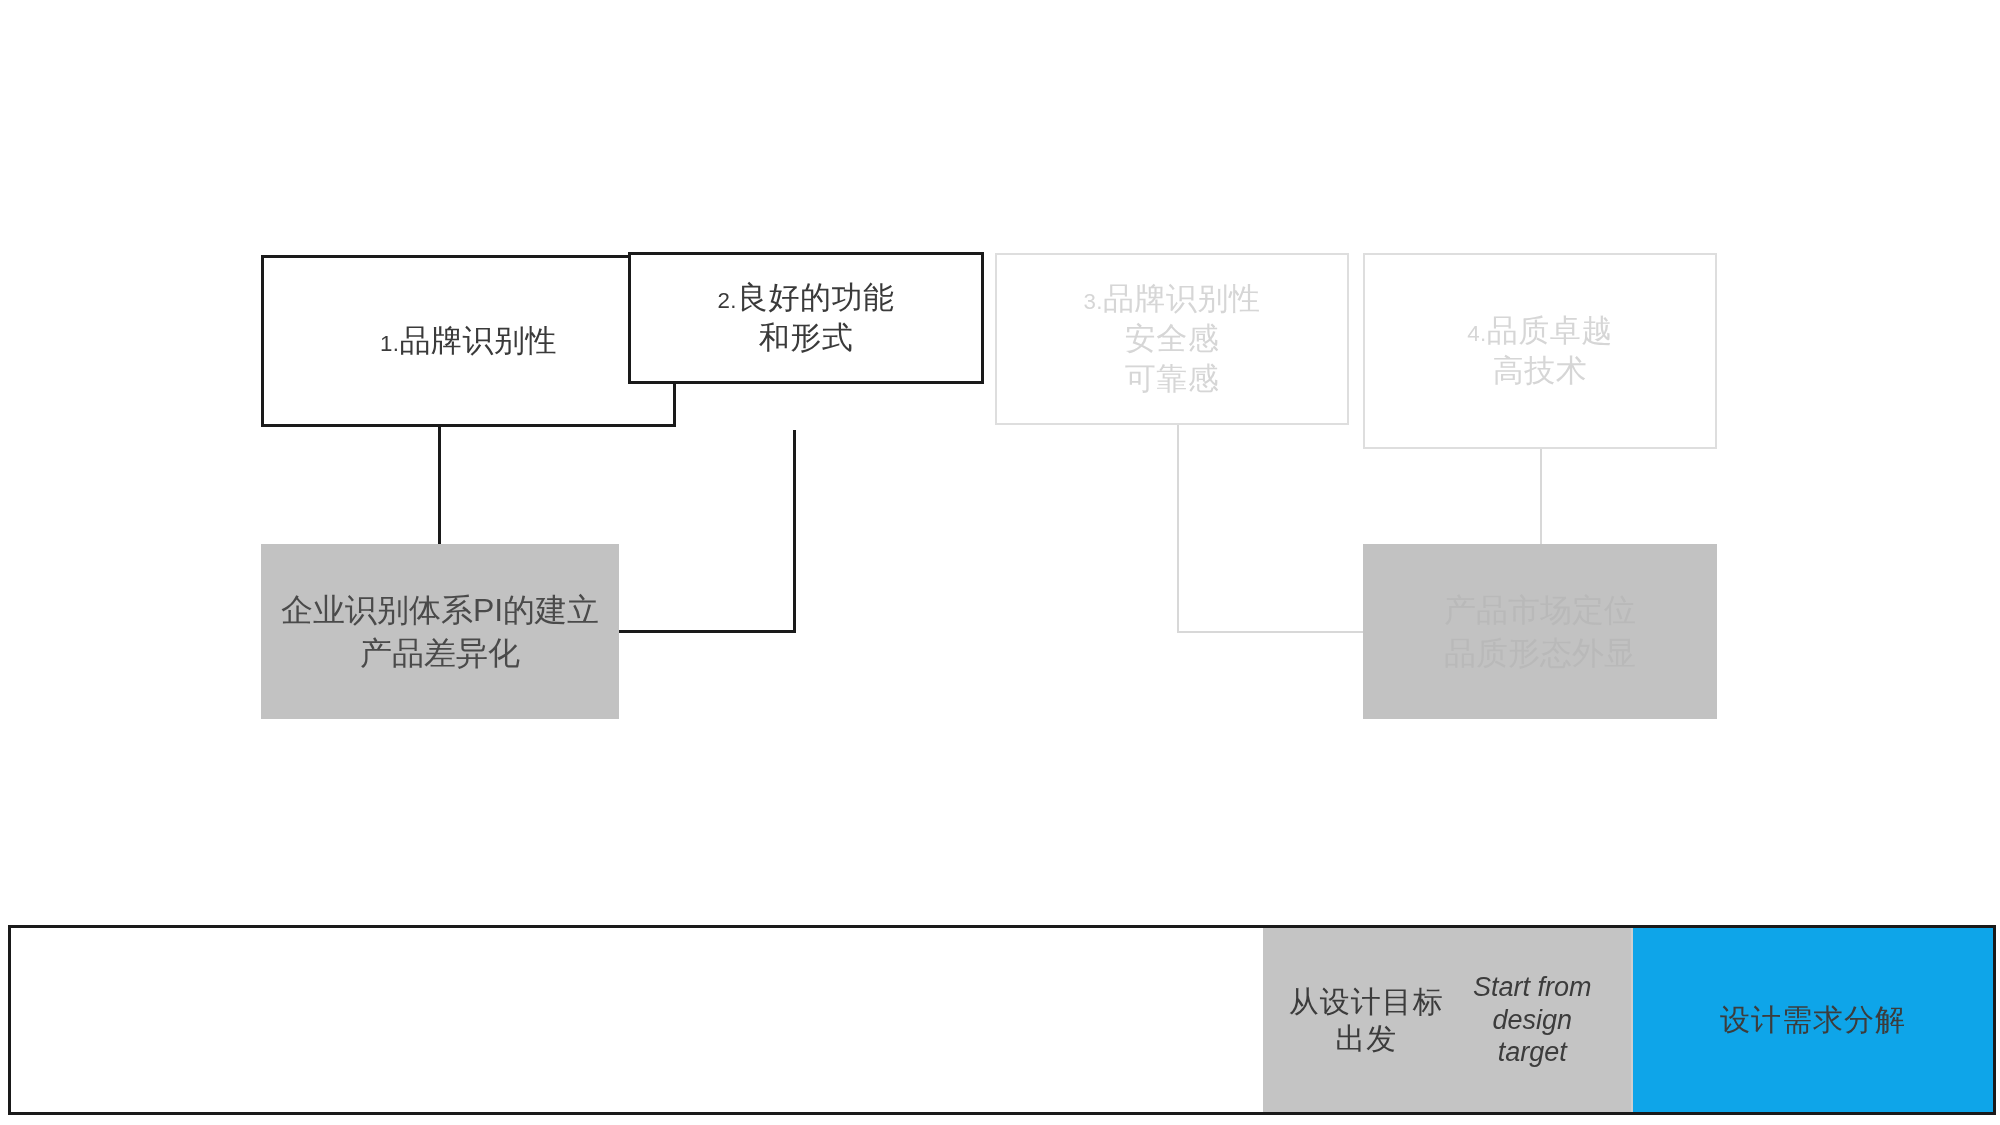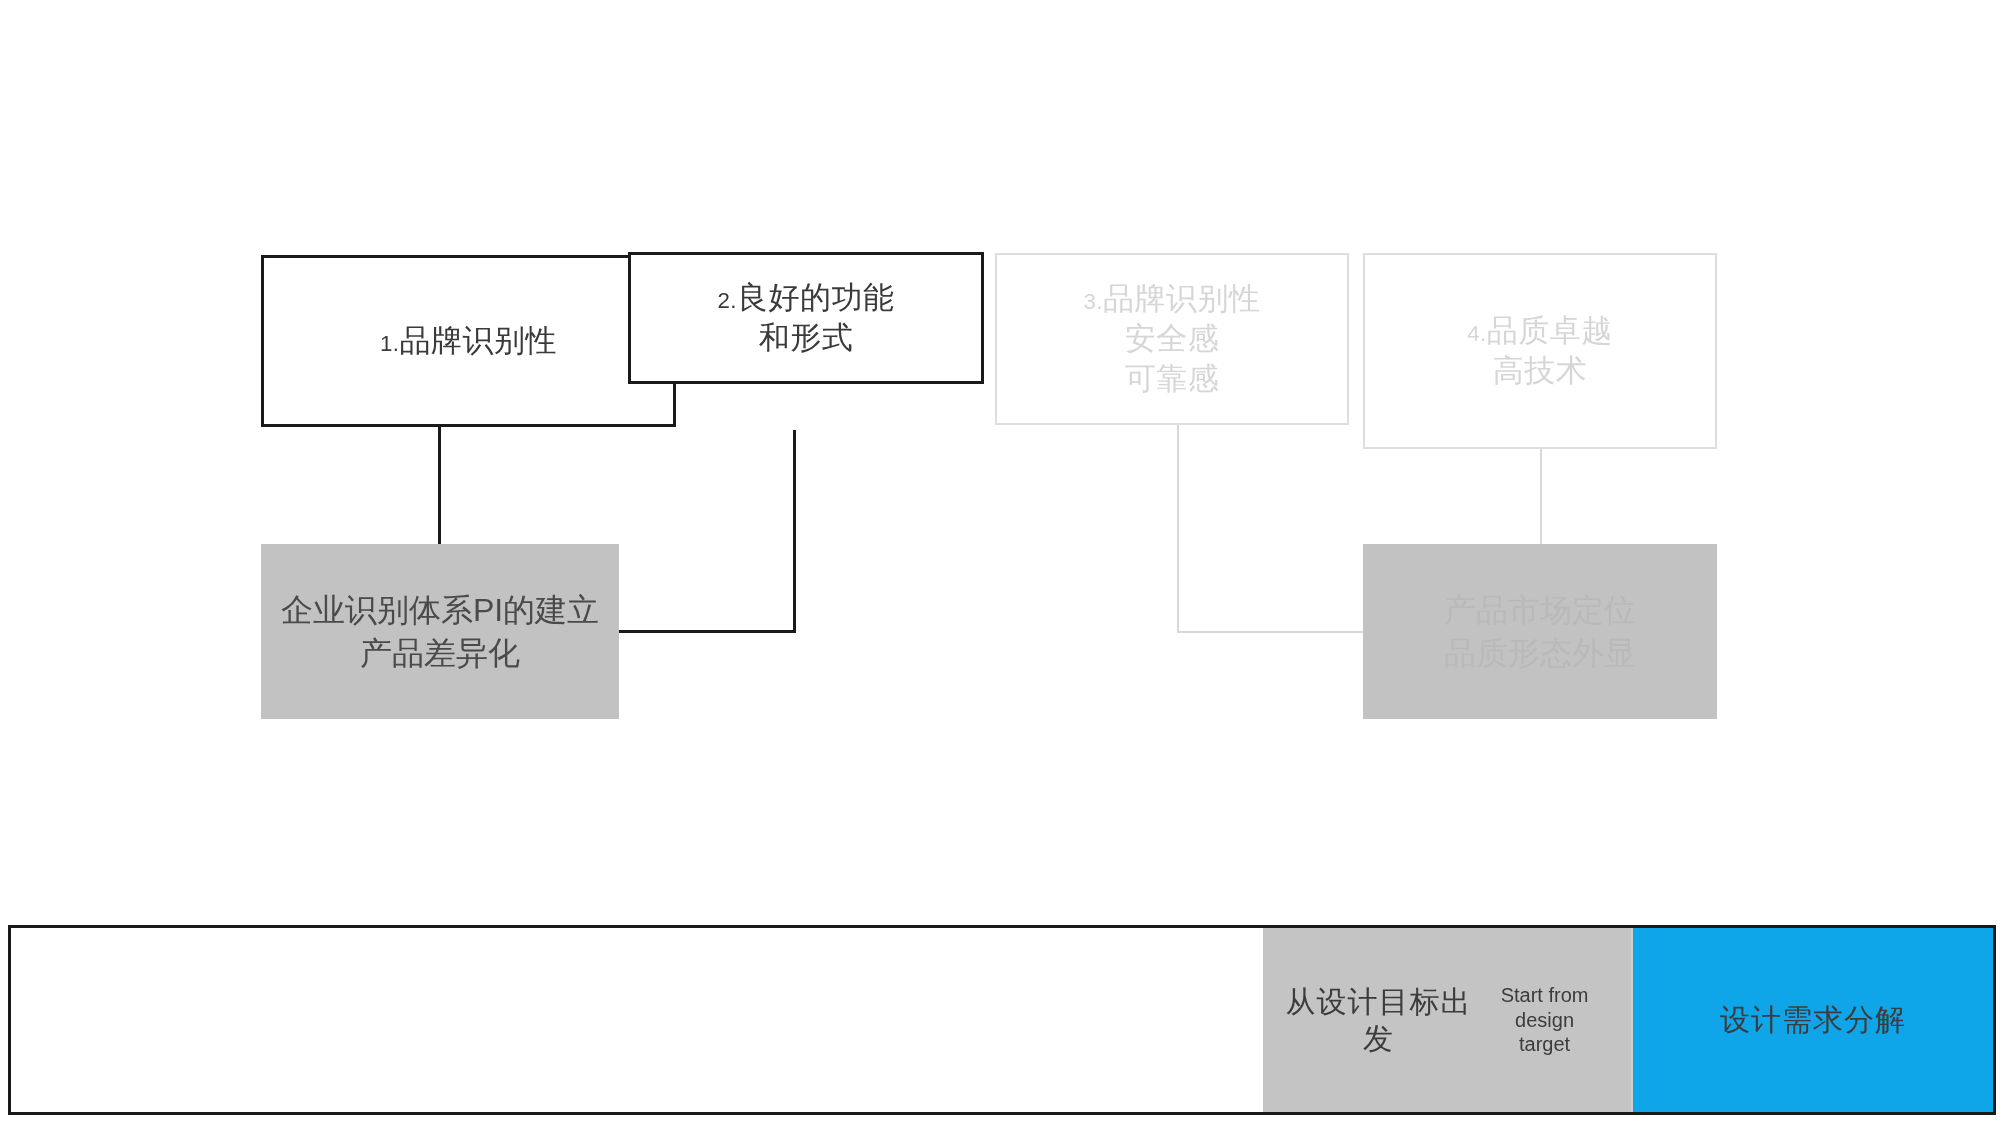--- a/index.html
+++ b/index.html
@@ -96,24 +96,25 @@
   }
   .legend-cell.highlight { background: #c4c4c4; }
   .legend-cell.plain { background: #0ea5e9; border-left: 2px solid #cfcfcf; }
   .legend-cn {
     font-size: 30px;
     color: #3c3c3c;
     line-height: 1.25;
     letter-spacing: 1px;
   }
   .legend-en {
-    font-size: 20px;
+    font-size: 27px;
     color: #3c3c3c;
     line-height: 1.22;
     white-space: pre-line;
+    font-style: italic;
   }
 </style>
 </head>
 <body>
 
 <div id="stage">
 
   <div id="connector-layer">
       <div class="conn" style="left: 438px; top: 427px; width: 3px; height: 117px;"></div>
       <div class="conn" style="left: 793px; top: 430px; width: 3px; height: 203px;"></div>

